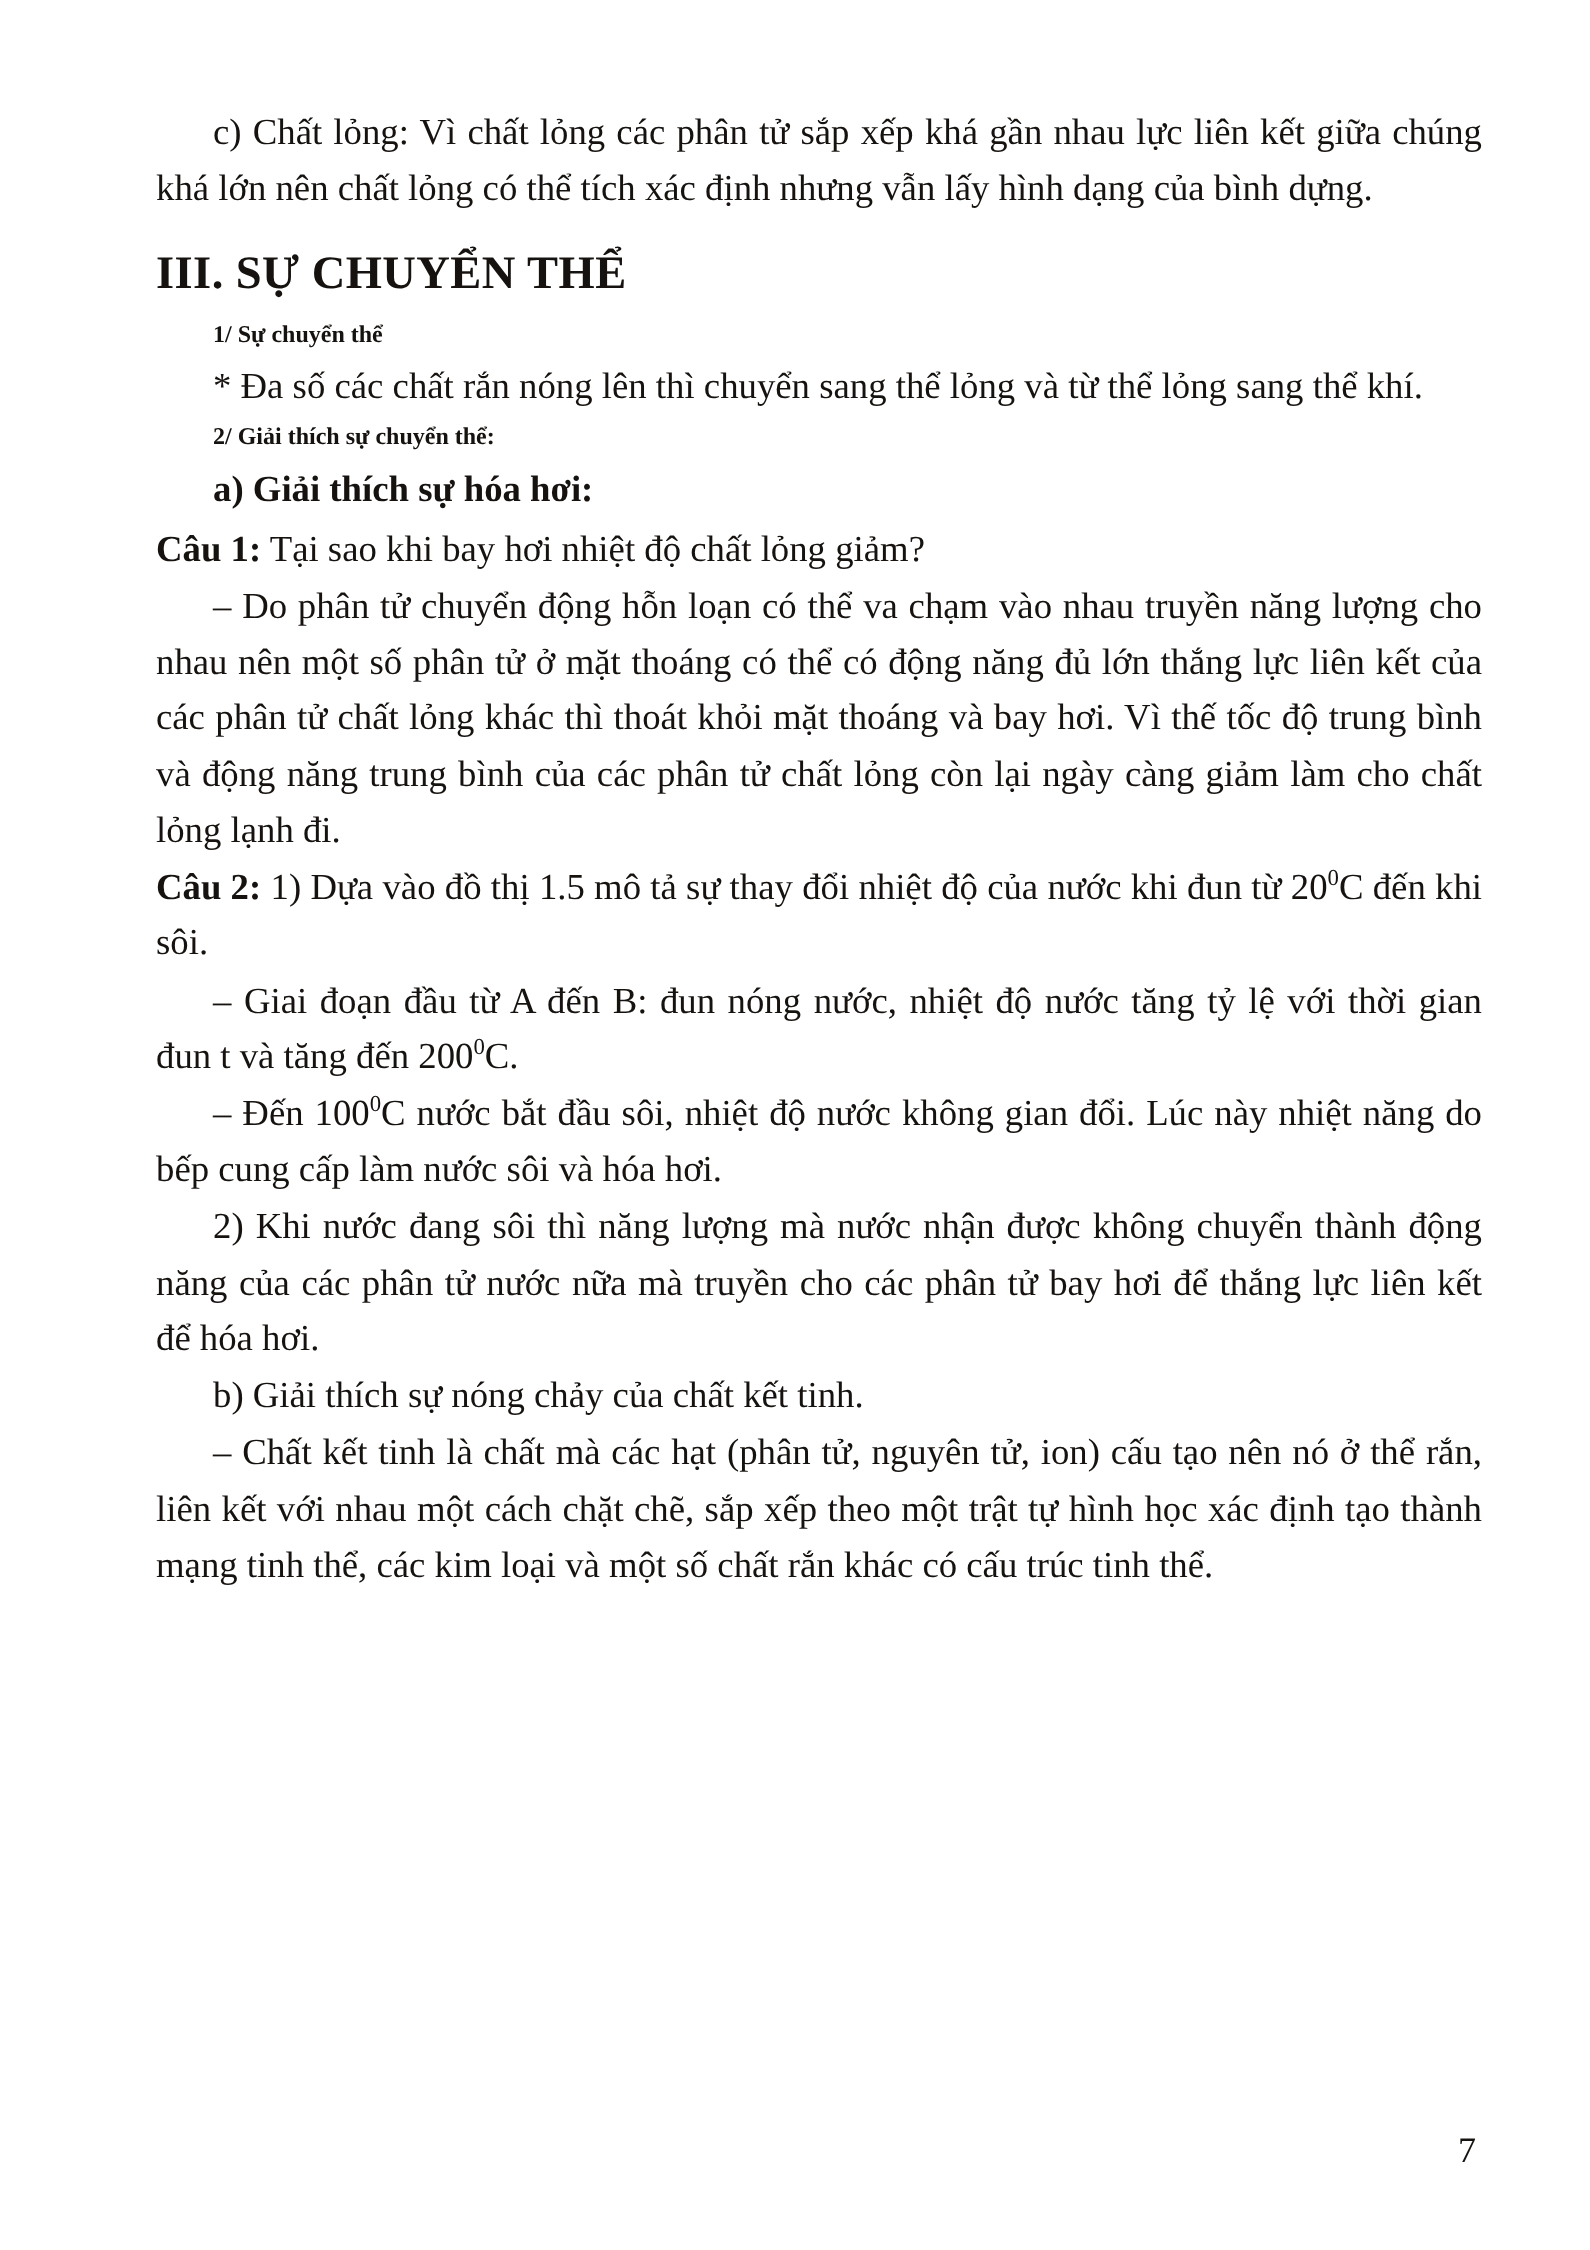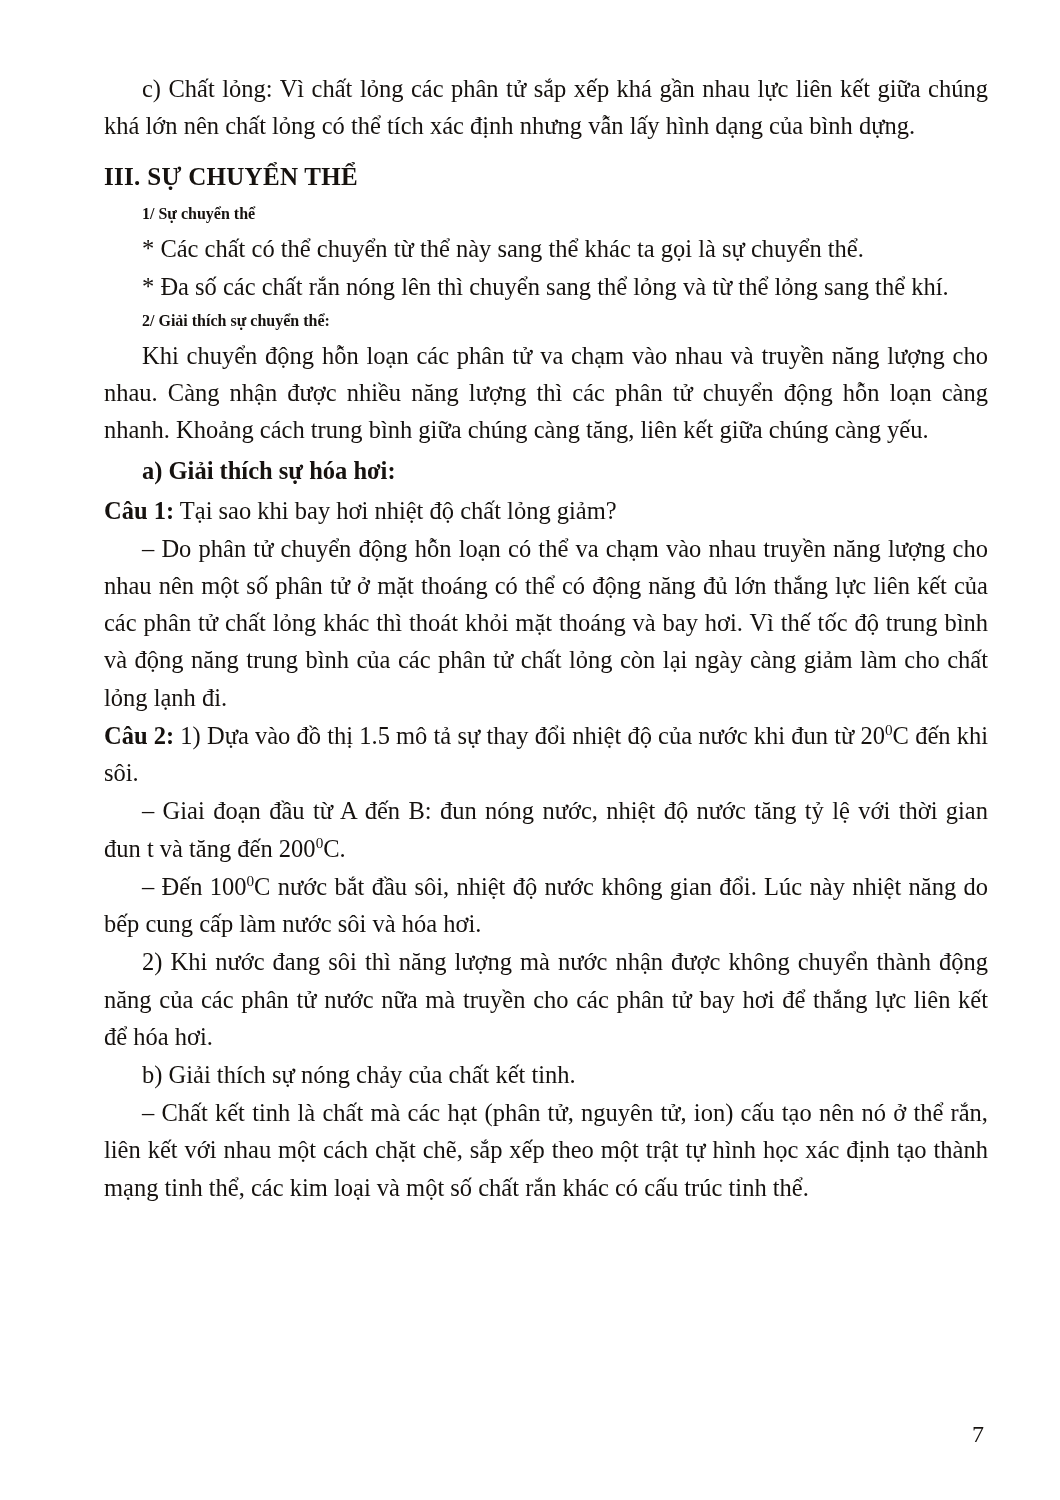--- a/index.html
+++ b/index.html
@@ -33,21 +33,21 @@
     margin: 0 0 1px 0;
   }
   .indent {
     text-indent: 38px;
   }
   .hang {
     text-indent: 0;
   }
   .sec-heading {
     font-weight: bold;
-    font-size: 25px;
+    font-size: 31px;
     margin: 14px 0 6px 0;
     letter-spacing: 0.3px;
   }
   .sub-heading {
     font-weight: bold;
     font-size: 16px;
     text-indent: 38px;
     margin: 4px 0 3px 0;
   }
   .bold-line {
@@ -79,28 +79,26 @@
 
 <div class="page">
   <div class="content">
 
     <p class="indent">c) Chất lỏng: Vì chất lỏng các phân tử sắp xếp khá gần nhau lực liên kết giữa chúng khá lớn nên chất lỏng có thể tích xác định nhưng vẫn lấy hình dạng của bình dựng.</p>
 
     <p class="sec-heading">III. SỰ CHUYỂN THỂ</p>
 
     <p class="sub-heading">1/ Sự chuyển thể</p>
 
-    <p class="star-line">* Các chất có thể chuyển từ thể này sang thể khác ta gọi là sự chuyển thể.</p>
 
     <p class="star-line">* Đa số các chất rắn nóng lên thì chuyển sang thể lỏng và từ thể lỏng sang thể khí.</p>
 
 
     <p class="sub-heading">2/ Giải thích sự chuyển thể:</p>
 
-    <p class="indent">Khi chuyển động hỗn loạn các phân tử va chạm vào nhau và truyền năng lượng cho nhau. Càng nhận được nhiều năng lượng thì các phân tử chuyển động hỗn loạn càng nhanh. Khoảng cách trung bình giữa chúng càng tăng, liên kết giữa chúng càng yếu.</p>
 
     <p class="bold-line">a) Giải thích sự hóa hơi:</p>
 
 
     <p class="hang">
       <span class="q-label">Câu 1:</span><span> Tại sao khi bay hơi nhiệt độ chất lỏng giảm?</span>
     </p>
 
     <p class="indent">– Do phân tử chuyển động hỗn loạn có thể va chạm vào nhau truyền năng lượng cho nhau nên một số phân tử ở mặt thoáng có thể có động năng đủ lớn thắng lực liên kết của các phân tử chất lỏng khác thì thoát khỏi mặt thoáng và bay hơi. Vì thế tốc độ trung bình và động năng trung bình của các phân tử chất lỏng còn lại ngày càng giảm làm cho chất lỏng lạnh đi.</p>
 

